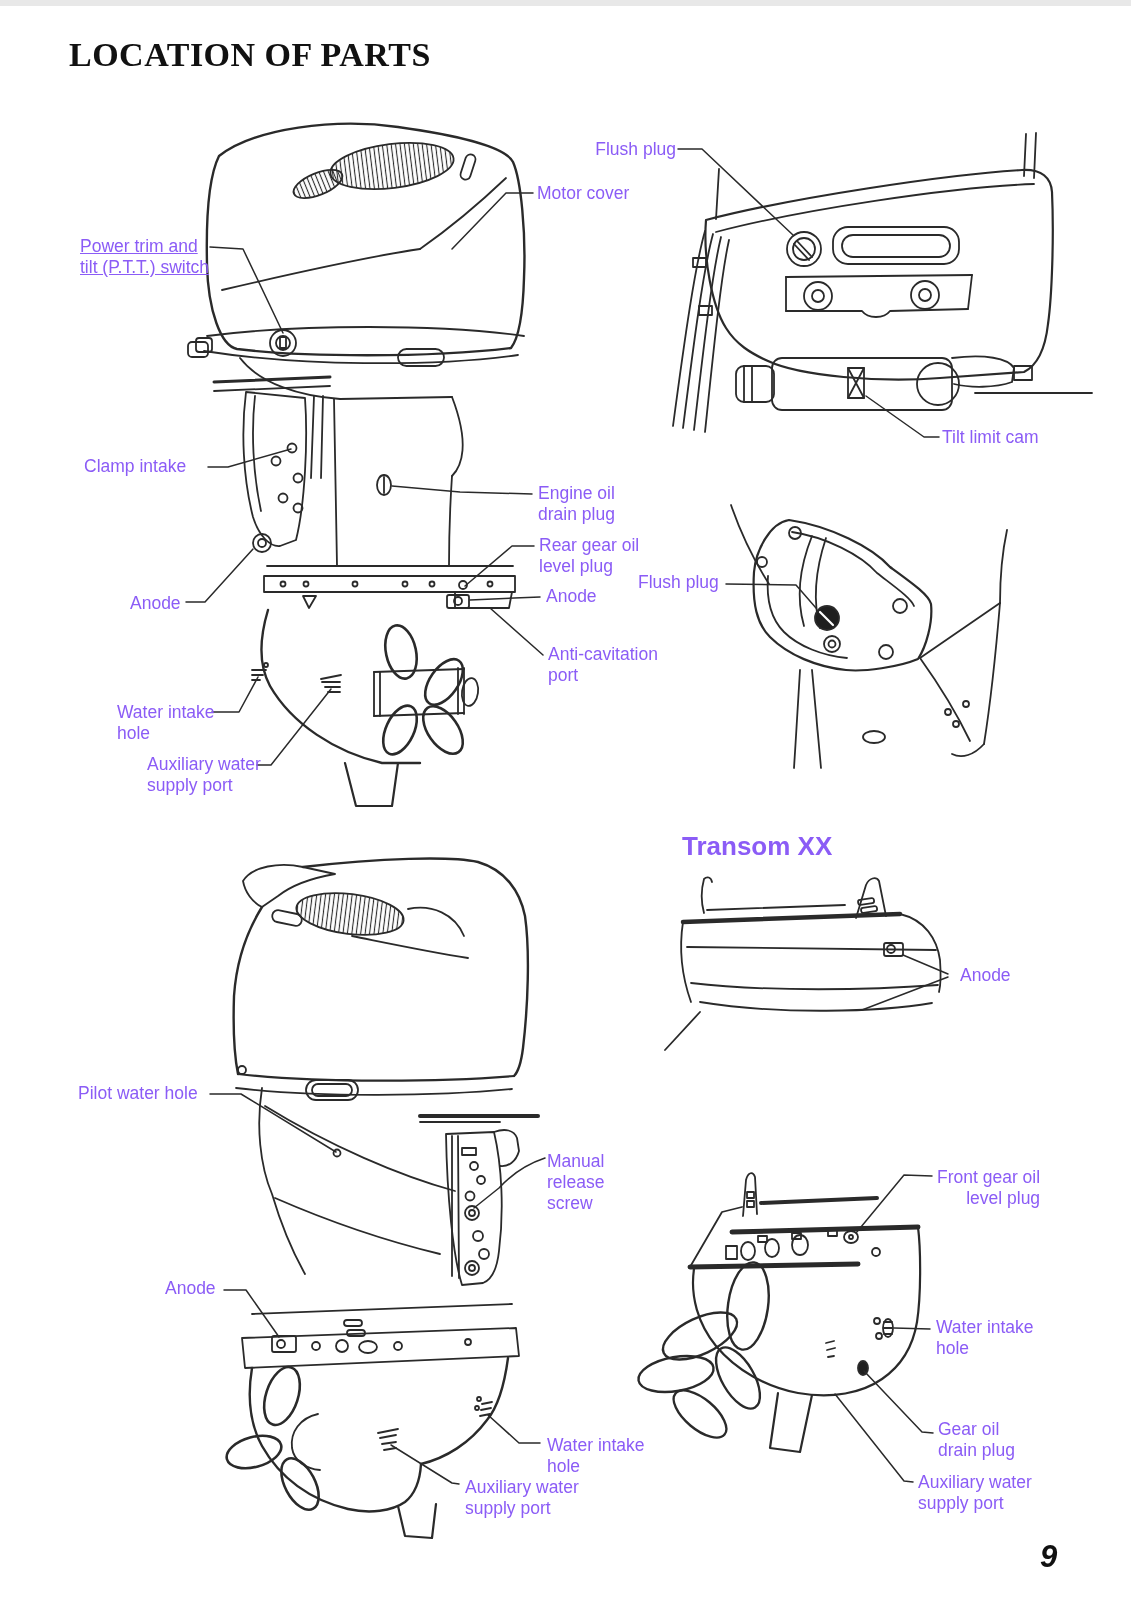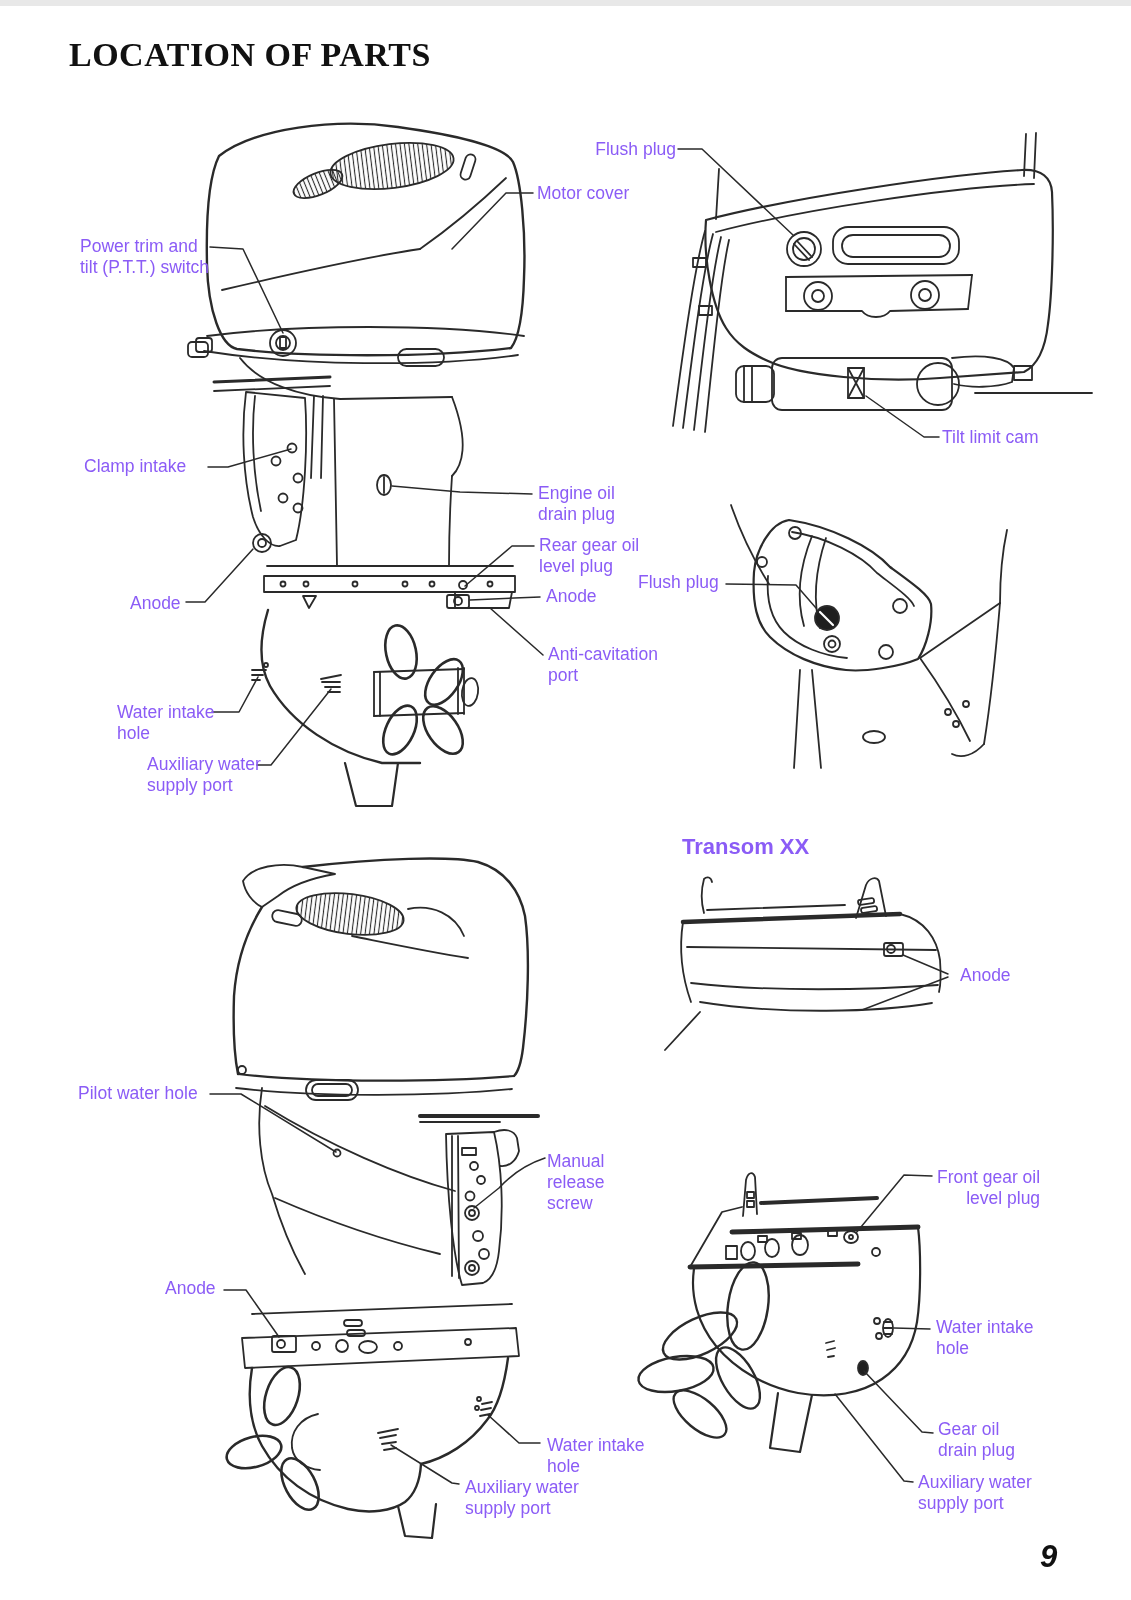--- a/index.html
+++ b/index.html
@@ -3,26 +3,26 @@
 <meta charset="utf-8">
 <style>
   html,body{margin:0;padding:0;background:#e8e8e8;}
   .page{position:relative;width:1131px;height:1600px;background:#ffffff;overflow:hidden;
         font-family:"Liberation Sans","DejaVu Sans",sans-serif;color:#1d1d1d;margin-top:6px;}
   .title{position:absolute;left:69px;top:30px;margin:0;
          font-family:"Liberation Serif","DejaVu Serif",serif;font-weight:bold;
          font-size:34px;letter-spacing:.5px;color:#111;}
   svg.art{position:absolute;left:0;top:0;}
   .lbl{position:absolute;font-size:17.5px;line-height:21px;white-space:pre-line;color:#8b5cf6;}
-  .lbl.bold{font-weight:bold;font-size:22px;}
+  .lbl.bold{font-weight:bold;font-size:26px;}
   .lbl.r{text-align:right;}
   
   .l-f2-flush{right:455px;top:133px;}
   .l-motor-cover{left:537px;top:177px;}
-  .l-power-trim{left:80px;top:230px;}
+  .l-power-trim{left:80px;top:230px;text-decoration:underline;}
   .l-clamp{left:84px;top:450px;}
   .l-engine-oil{left:538px;top:477px;}
   .l-rear-gear{left:539px;top:529px;}
   .l-anode-r{left:546px;top:580px;}
   .l-f3-flush{left:638px;top:566px;}
   .l-anode-l{left:130px;top:587px;}
   .l-anti-cav{left:548px;top:638px;}
   .l-intake1{left:117px;top:696px;}
   .l-aux1{left:147px;top:748px;}
   .l-tilt-cam{left:942px;top:421px;}

